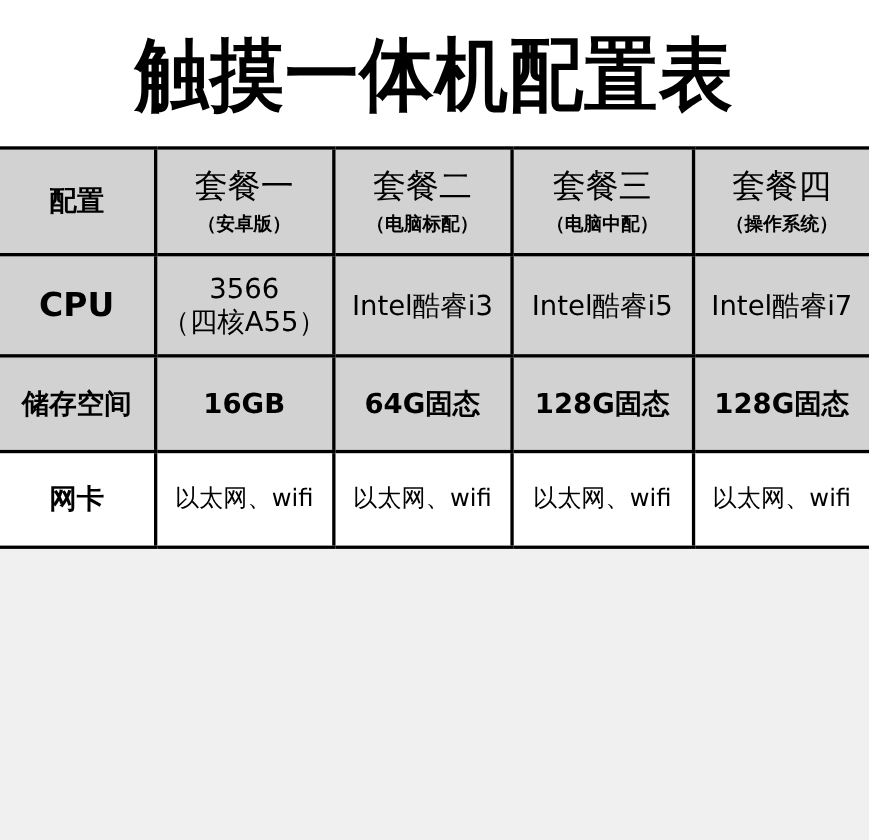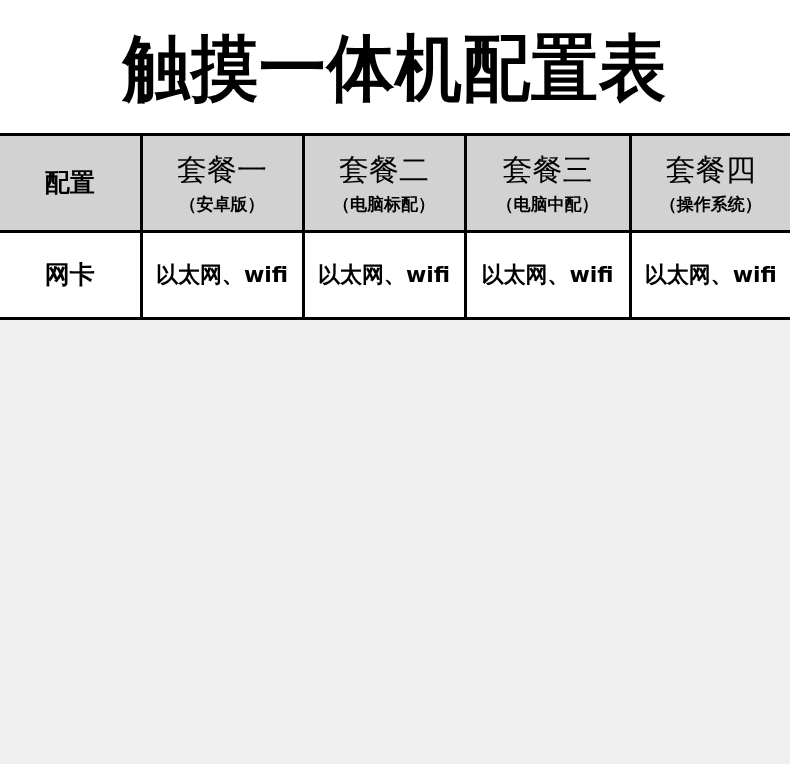--- a/index.html
+++ b/index.html
@@ -110,21 +110,21 @@
   .val {
     font-size: 25px;
     font-weight: 500;
   }
   .val-strong {
     font-size: 25px;
     font-weight: 600;
   }
   .val-small {
     font-size: 22px;
-    font-weight: 700;
+    font-weight: 400;
   }
   .val-line {
     display: block;
   }
   .val-line + .val-line { margin-top: 1px; }
 
   .port-small {
     font-size: 17px;
     font-weight: 700;
     line-height: 1.25;
@@ -170,22 +170,57 @@
           <span class="pkg-name">套餐三</span>
           <span class="pkg-sub">（电脑中配）</span>
         </td>
         <td>
           <span class="pkg-name">套餐四</span>
           <span class="pkg-sub">（操作系统）</span>
         </td>
       </tr>
 
 
-
-
+      <tr class="row-cpu row-shaded">
+        <td class="first-col">
+          <span class="rowlabel-latin">CPU</span>
+        </td>
+        <td>
+          <span class="val val-line">3566</span>
+          <span class="val val-line">（四核A55）</span>
+        </td>
+        <td>
+          <span class="val">Intel酷睿i3</span>
+        </td>
+        <td>
+          <span class="val">Intel酷睿i5</span>
+        </td>
+        <td>
+          <span class="val">Intel酷睿i7</span>
+        </td>
+      </tr>
+
+
+      <tr class="row-rom row-shaded">
+        <td class="first-col">
+          <span class="rowlabel">储存空间</span>
+        </td>
+        <td>
+          <span class="val-strong">16GB</span>
+        </td>
+        <td>
+          <span class="val-strong">64G固态</span>
+        </td>
+        <td>
+          <span class="val-strong">128G固态</span>
+        </td>
+        <td>
+          <span class="val-strong">128G固态</span>
+        </td>
+      </tr>
 
       <tr class="row-nic row-plain">
         <td class="first-col">
           <span class="rowlabel">网卡</span>
         </td>
         <td>
           <span class="val-small">以太网、wifi</span>
         </td>
         <td>
           <span class="val-small">以太网、wifi</span>

